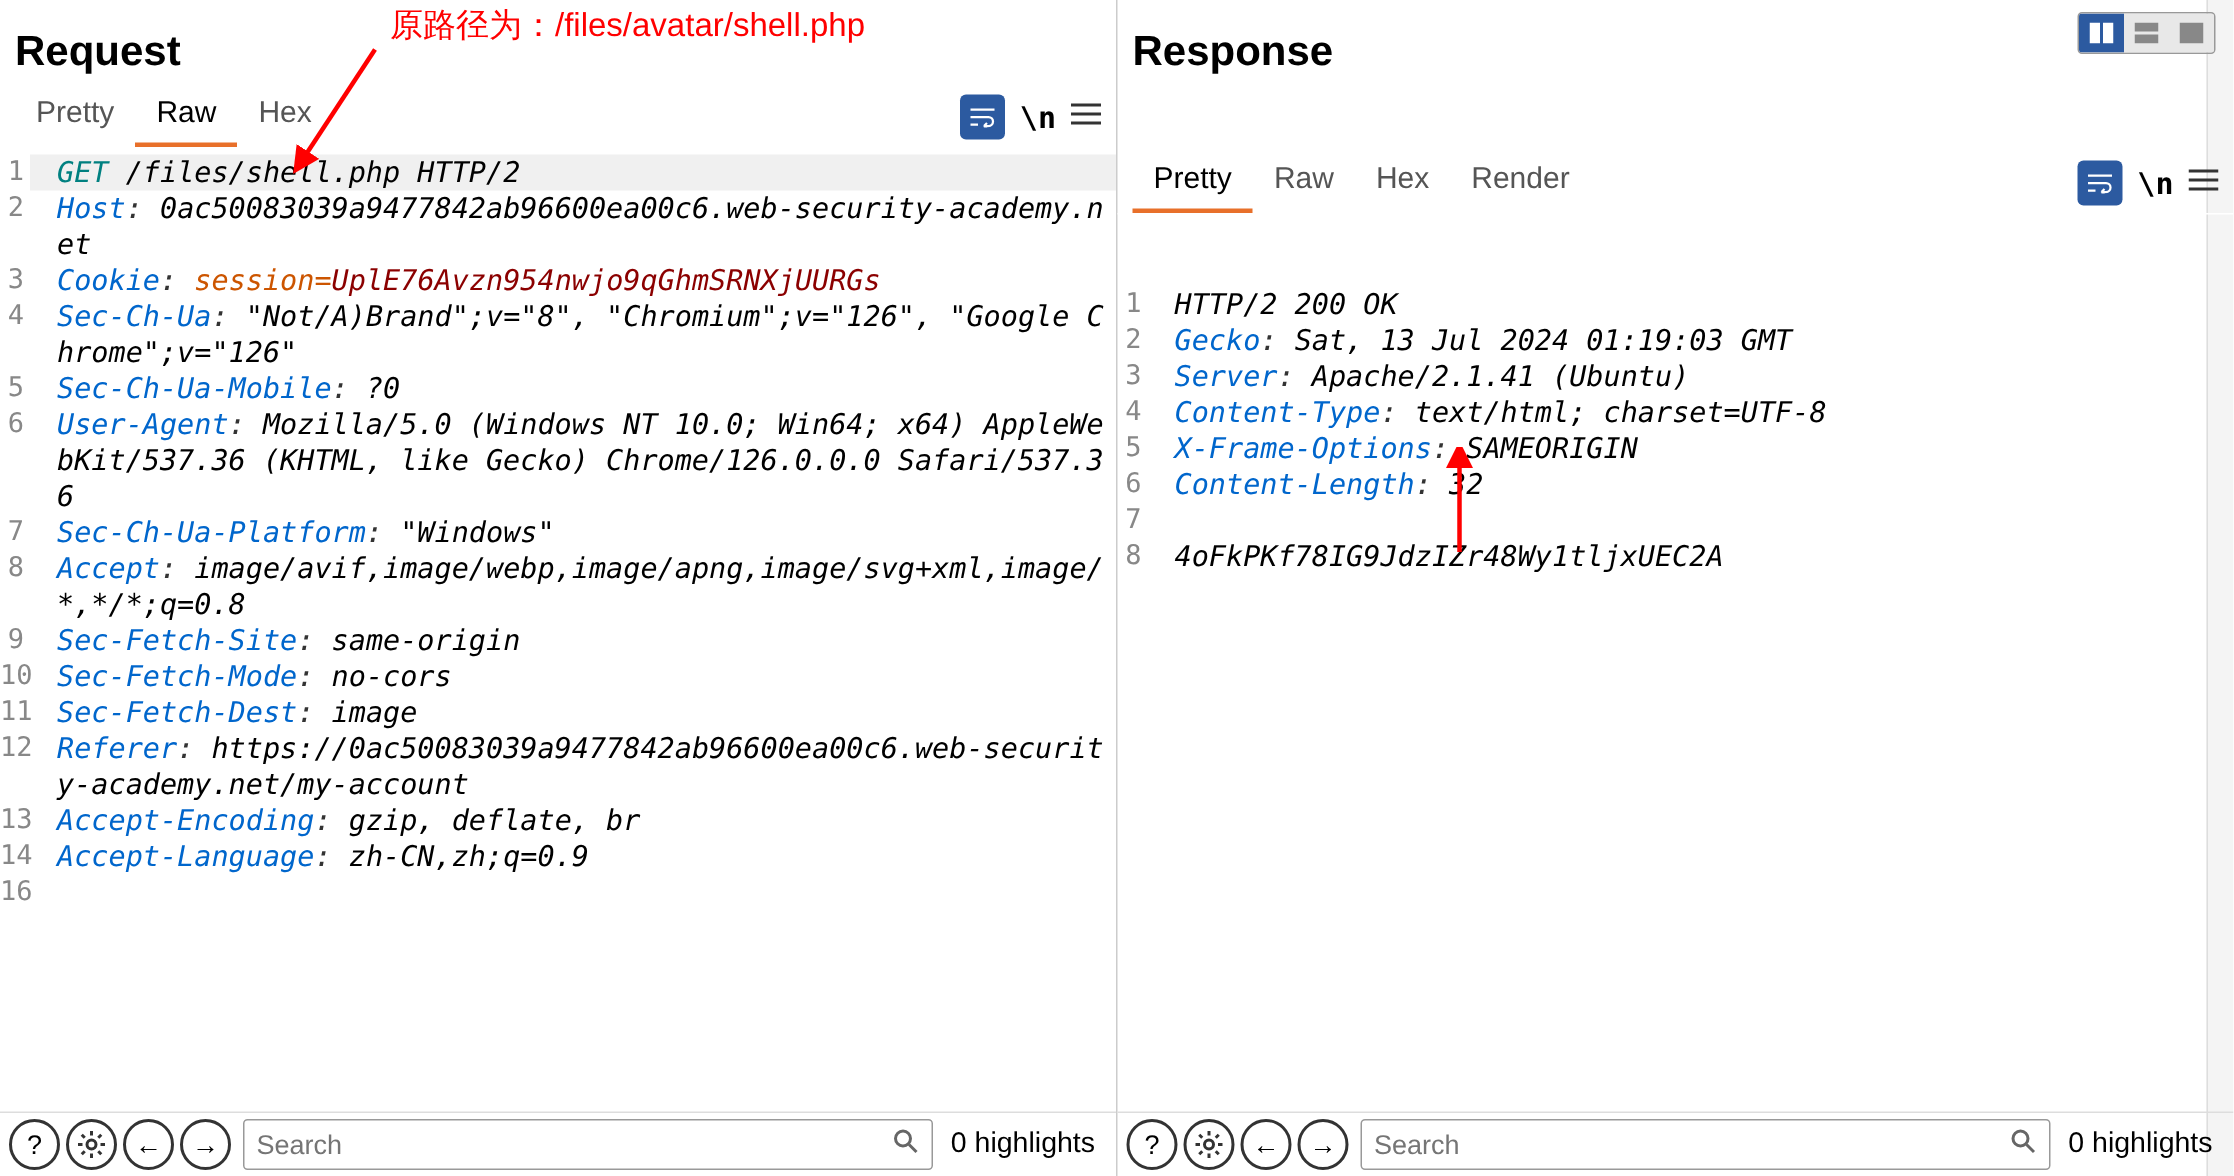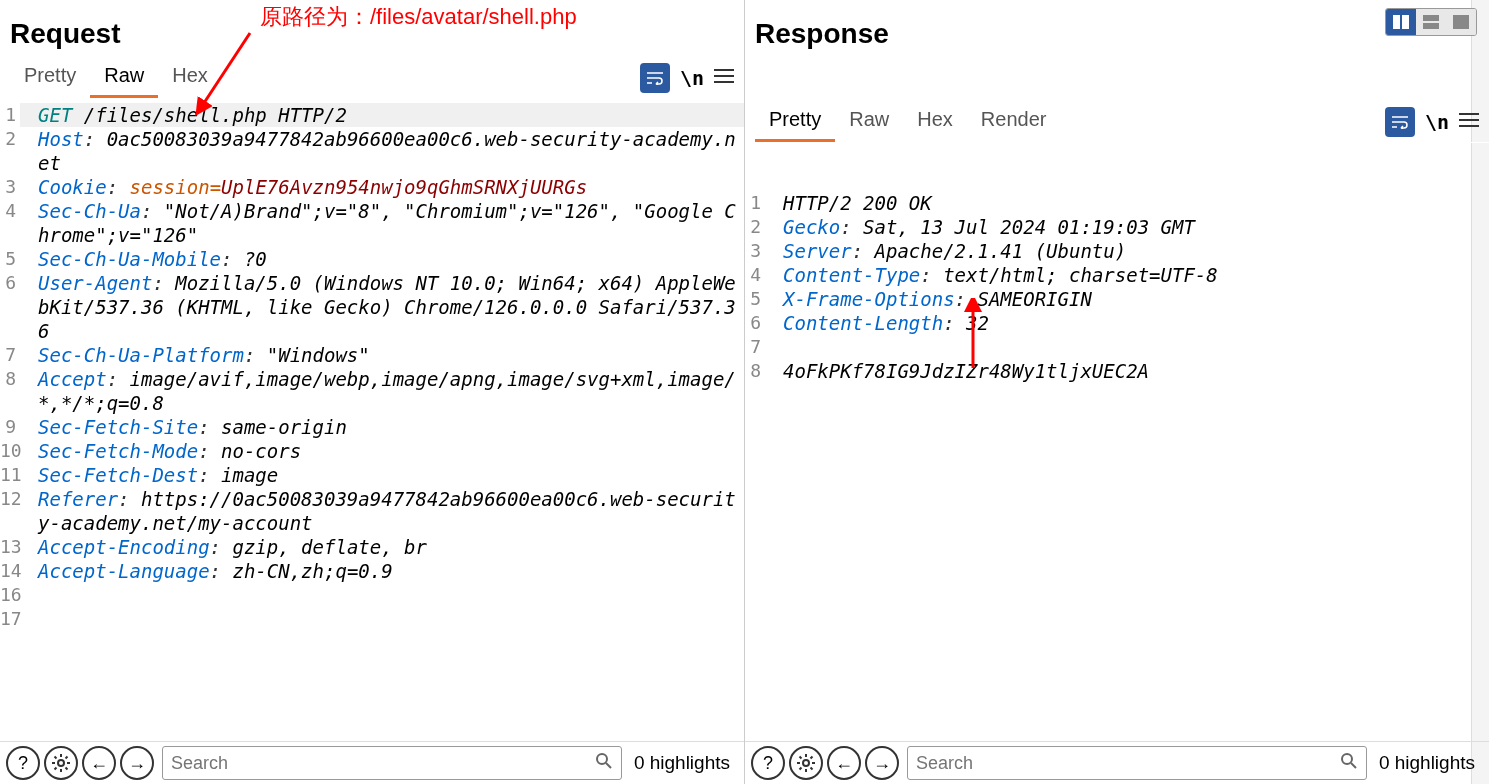--- a/index.html
+++ b/index.html
@@ -141,24 +141,20 @@
           <span class="line-content"><span class="hdr-name">Accept-Encoding</span><span class="hdr-sep">:</span><span> gzip, deflate, br</span></span>
         </div>
         <div class="code-line">
           <span class="line-num">14</span>
           <span class="line-content"><span class="hdr-name">Accept-Language</span><span class="hdr-sep">:</span><span> zh-CN,zh;q=0.9</span></span>
         </div>
         <div class="code-line">
           <span class="line-num">16</span>
           <span class="line-content"></span>
         </div>
-        <div class="code-line">
-          <span class="line-num">17</span>
-          <span class="line-content"></span>
-        </div>
       </div>
     <div class="bottom-bar">
       <div class="circle-btn">?</div>
       <div class="circle-btn">
         <svg width="20" height="20" viewBox="0 0 20 20">
             <circle cx="10" cy="10" r="3" fill="none" stroke="#333" stroke-width="2"></circle>
             <path d="M10 1v3M10 16v3M1 10h3M16 10h3M3.5 3.5l2 2M14.5 14.5l2 2M16.5 3.5l-2 2M5.5 14.5l-2 2" stroke="#333" stroke-width="2"></path>
           </svg>
       </div>
       <div class="circle-btn">←</div>

